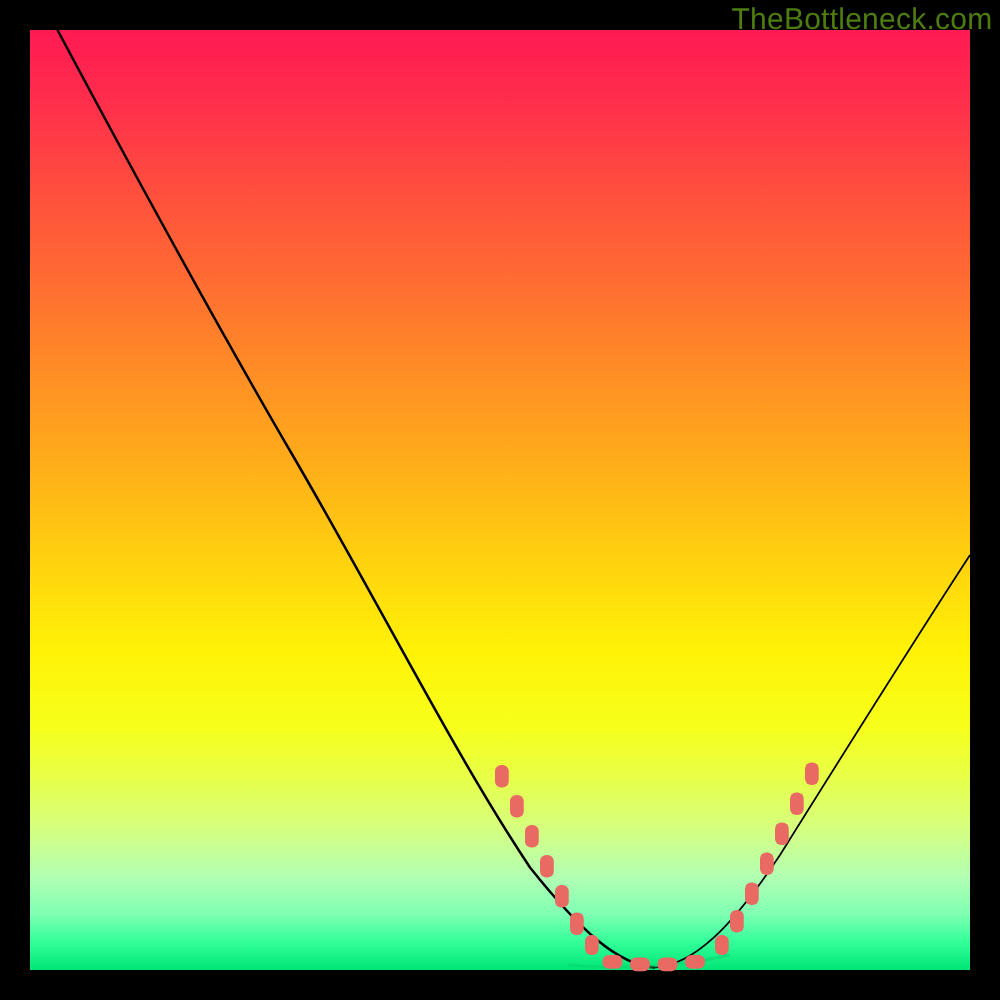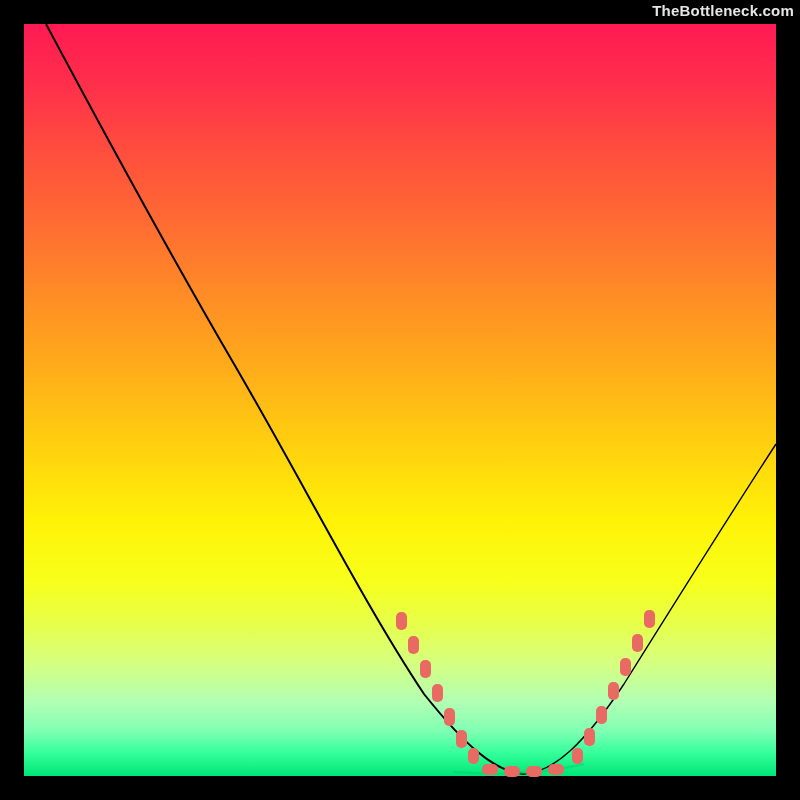--- a/index.html
+++ b/index.html
@@ -13,21 +13,21 @@
     #ffad1a 46%,
     #ffd00f 56%,
     #fff207 66%,
     #f7ff1a 74%,
     #e6ff4d 80%,
     #d5ff80 85%,
     #b3ffb3 90%,
     #80ffb3 94%,
     #33ff99 97%,
     #00e676 100%)}
-  .watermark{position:absolute;right:6px;top:2px;font-size:15px;font-weight:700;color:#e5e5e5;letter-spacing:.2px}
+  .watermark{position:absolute;right:6px;top:2px;font-size:24px;font-weight:400;color:#4d7c0f;letter-spacing:.2px}
   svg.curve{position:absolute;left:24px;top:24px;width:752px;height:752px;overflow:visible}
   .curve path{fill:none;stroke:#000;stroke-width:2}
   .curve path.thin{stroke-width:1.4}
   .curve path.hint{stroke:#06d66f;stroke-width:2.5;opacity:.55}
   .dot{fill:#e96a62}
 </style>
 </head>
 <body>
 
 <div class="frame">

